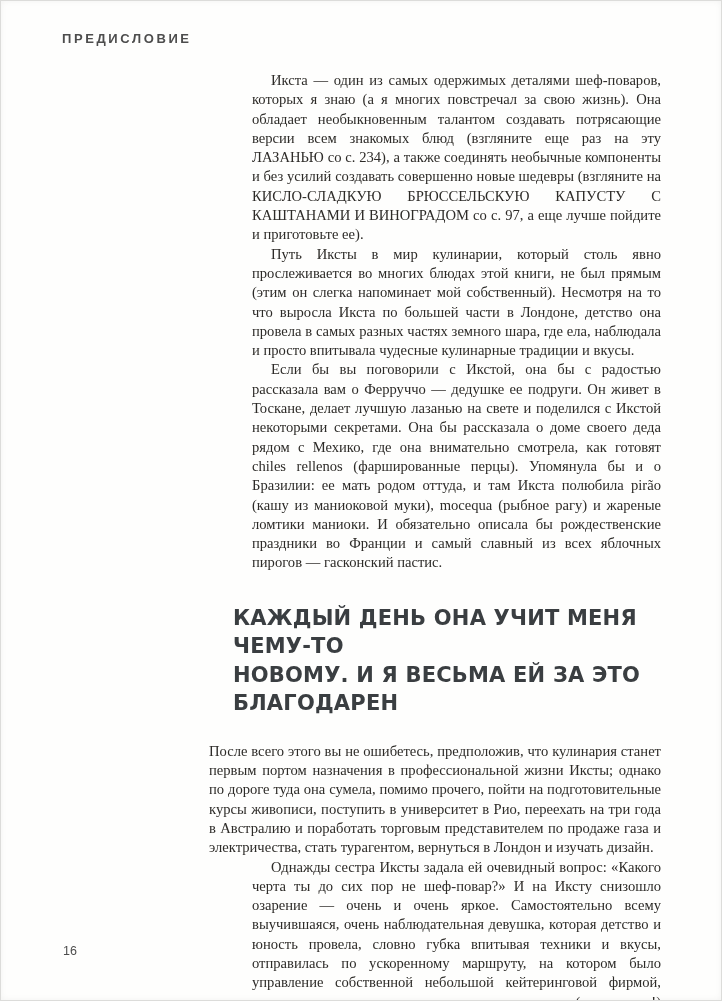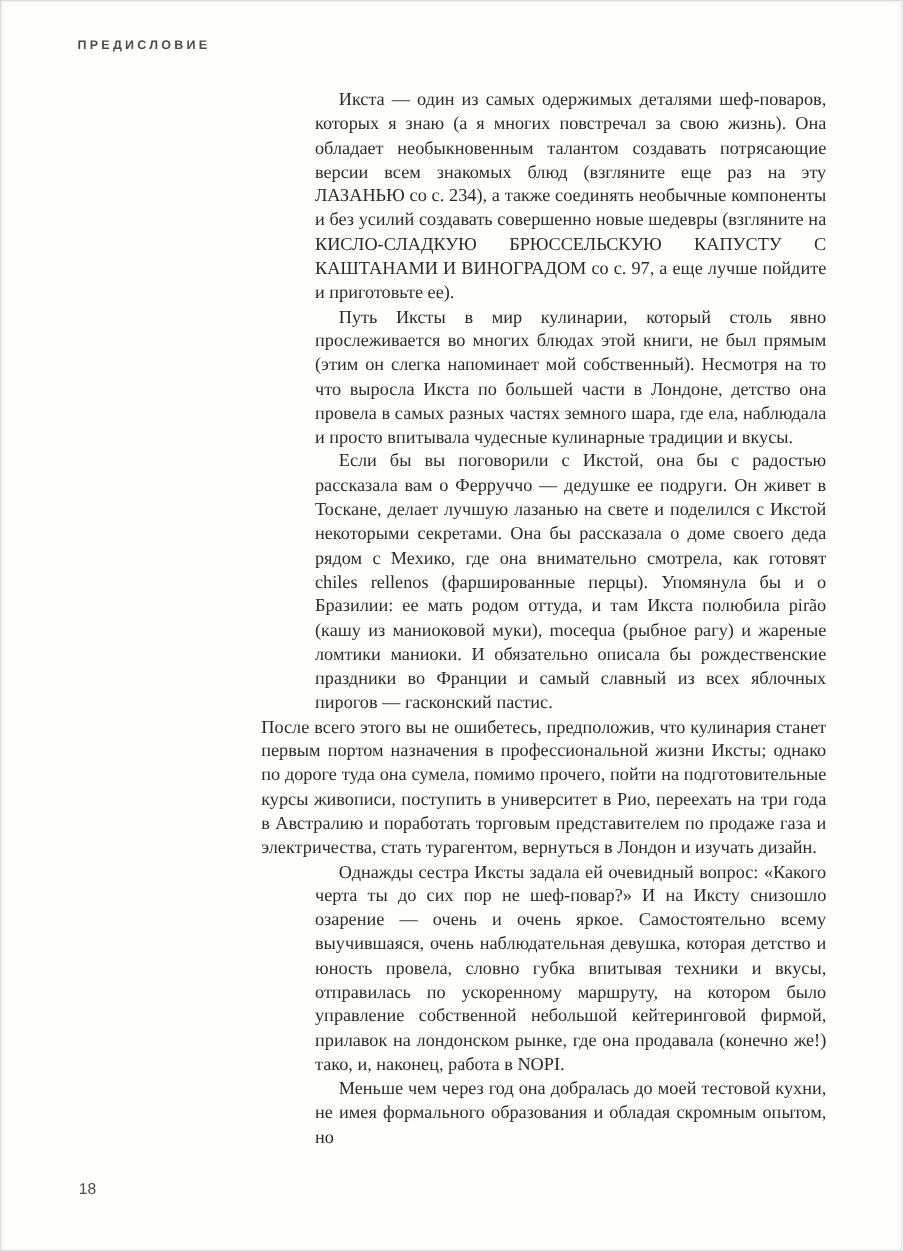--- a/index.html
+++ b/index.html
@@ -12,21 +12,21 @@
     border: 1px solid #dcdcda;
     box-shadow: inset 0 0 6px rgba(0,0,0,0.05);
     overflow: hidden;
     font-family: "Liberation Serif", serif;
   }
   .running-header {
     position: absolute;
     left: 61px;
     top: 30px;
     font-family: "Liberation Sans", sans-serif;
-    font-size: 10px;
+    font-size: 13px;
     font-weight: bold;
     letter-spacing: 2.6px;
     color: var(--meta-color, #4d4d4d);
   }
   .text-column {
     position: absolute;
     left: 208px;
     top: 70px;
     width: 452px;
     font-family: "Liberation Serif", serif;
@@ -61,19 +61,23 @@
 </head>
 <body>
 
 <div id="page">
   <div class="running-header">ПРЕДИСЛОВИЕ</div>
 
   <div class="text-column" id="text-column">
       <p class="indent">Икста — один из самых одержимых деталями шеф-поваров, которых я знаю (а я многих повстречал за свою жизнь). Она обладает необыкновенным талантом создавать потрясающие версии всем знакомых блюд (взгляните еще раз на эту ЛАЗАНЬЮ со с. 234), а также соединять необычные компоненты и без усилий создавать совершенно новые шедевры (взгляните на КИСЛО-СЛАДКУЮ БРЮССЕЛЬСКУЮ КАПУСТУ С КАШТАНАМИ И ВИНОГРАДОМ со с. 97, а еще лучше пойдите и приготовьте ее).</p>
       <p class="indent">Путь Иксты в мир кулинарии, который столь явно прослеживается во многих блюдах этой книги, не был прямым (этим он слегка напоминает мой собственный). Несмотря на то что выросла Икста по большей части в Лондоне, детство она провела в самых разных частях земного шара, где ела, наблюдала и просто впитывала чудесные кулинарные традиции и вкусы.</p>
       <p class="indent">Если бы вы поговорили с Икстой, она бы с радостью рассказала вам о Ферруччо — дедушке ее подруги. Он живет в Тоскане, делает лучшую лазанью на свете и поделился с Икстой некоторыми секретами. Она бы рассказала о доме своего деда рядом с Мехико, где она внимательно смотрела, как готовят chiles rellenos (фаршированные перцы). Упомянула бы и о Бразилии: ее мать родом оттуда, и там Икста полюбила pirão (кашу из маниоковой муки), mocequa (рыбное рагу) и жареные ломтики маниоки. И обязательно описала бы рождественские праздники во Франции и самый славный из всех яблочных пирогов — гасконский пастис.</p>
+      <h2>
+        <span>КАЖДЫЙ ДЕНЬ ОНА УЧИТ МЕНЯ ЧЕМУ-ТО</span>
+        <span>НОВОМУ. И Я ВЕСЬМА ЕЙ ЗА ЭТО БЛАГОДАРЕН</span>
+      </h2>
       <p class="no-indent">После всего этого вы не ошибетесь, предположив, что кулинария станет первым портом назначения в профессиональной жизни Иксты; однако по дороге туда она сумела, помимо прочего, пойти на подготовительные курсы живописи, поступить в университет в Рио, переехать на три года в Австралию и поработать торговым представителем по продаже газа и электричества, стать турагентом, вернуться в Лондон и изучать дизайн.</p>
       <p class="indent">Однажды сестра Иксты задала ей очевидный вопрос: «Какого черта ты до сих пор не шеф-повар?» И на Иксту снизошло озарение — очень и очень яркое. Самостоятельно всему выучившаяся, очень наблюдательная девушка, которая детство и юность провела, словно губка впитывая техники и вкусы, отправилась по ускоренному маршруту, на котором было управление собственной небольшой кейтеринговой фирмой, прилавок на лондонском рынке, где она продавала (конечно же!) тако, и, наконец, работа в NOPI.</p>
       <p class="indent">Меньше чем через год она добралась до моей тестовой кухни, не имея формального образования и обладая скромным опытом, но</p>
     </div>
 
-  <div class="page-number">18</div>
+  <div class="page-number">16</div>
 </div>
 
 </body></html>

